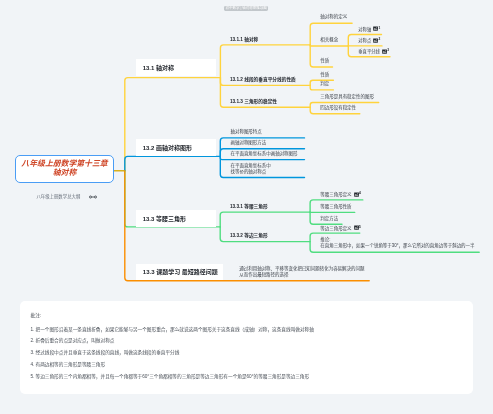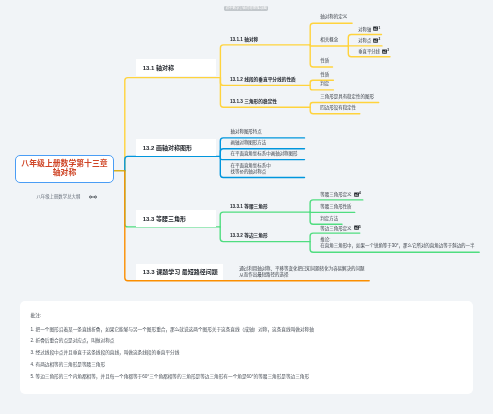--- a/index.html
+++ b/index.html
@@ -13,21 +13,21 @@
   .badge{position:absolute;left:224px;top:5.7px;height:5.4px;line-height:5.4px;
          background:#c2c7cb;color:#ffffff;border-radius:1.4px;
          font-size:3.5px;padding:0 1.5px;letter-spacing:0;white-space:nowrap;
          box-sizing:border-box;}
 
   
   .root{position:absolute;left:15px;top:155px;width:99px;height:28px;
         background:#ffffff;border:1.1px solid #4a9df5;border-radius:5px;
         box-sizing:border-box;display:flex;align-items:center;justify-content:center;}
   .root-title{color:#cf4526;font-size:7.85px;font-weight:700;line-height:8.7px;text-align:center;
-              letter-spacing:0px;white-space:nowrap;}
+              letter-spacing:0px;white-space:nowrap;font-style:italic;}
   .root-sub{position:absolute;left:36.4px;top:191.5px;height:9px;
             display:flex;align-items:center;gap:8.4px;}
   .root-sub span.t{font-size:4.4px;color:#676f7a;white-space:nowrap;letter-spacing:0;}
   .linkicon{display:inline-block;line-height:0;}
 
   
   .l1{position:absolute;background:#ffffff;box-sizing:border-box;
       display:flex;align-items:center;padding-left:9px;
       font-size:6.4px;font-weight:700;color:#2b2f36;letter-spacing:.2px;white-space:nowrap;}
 

